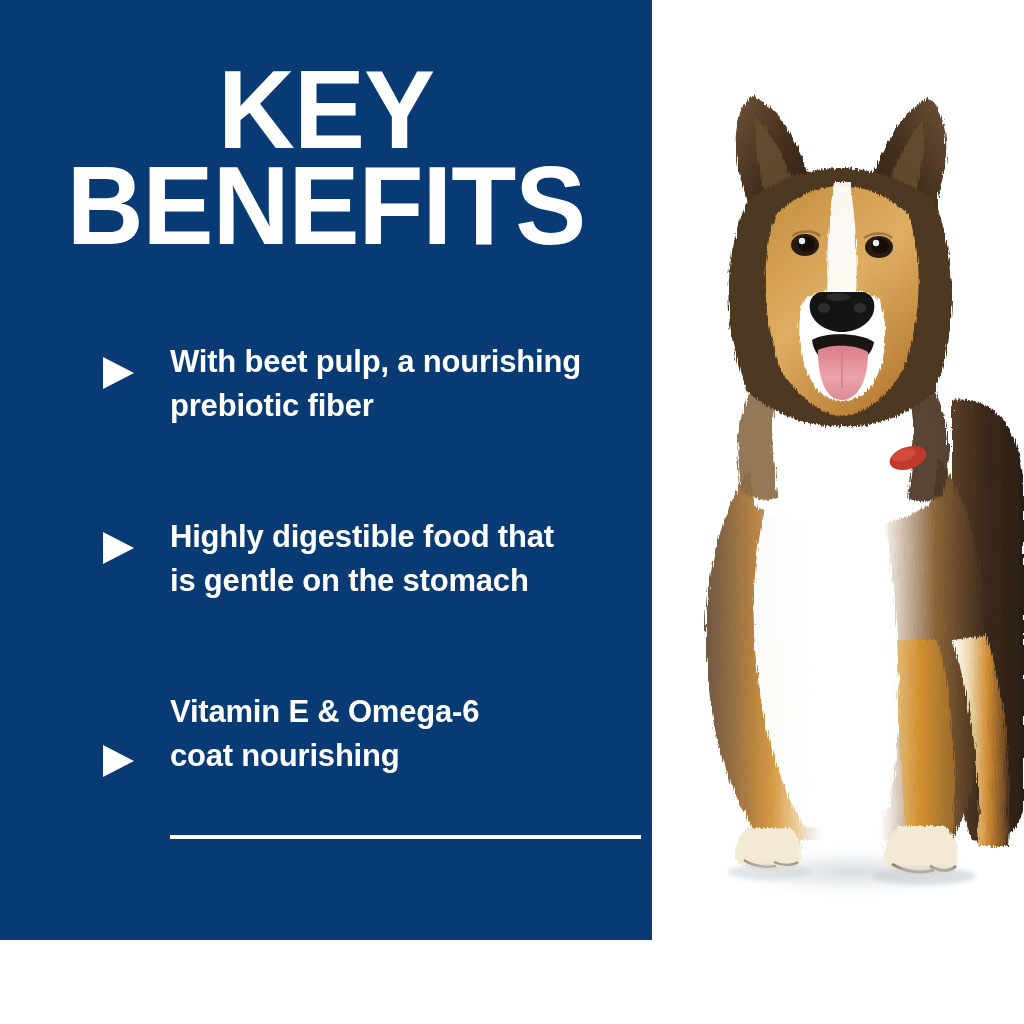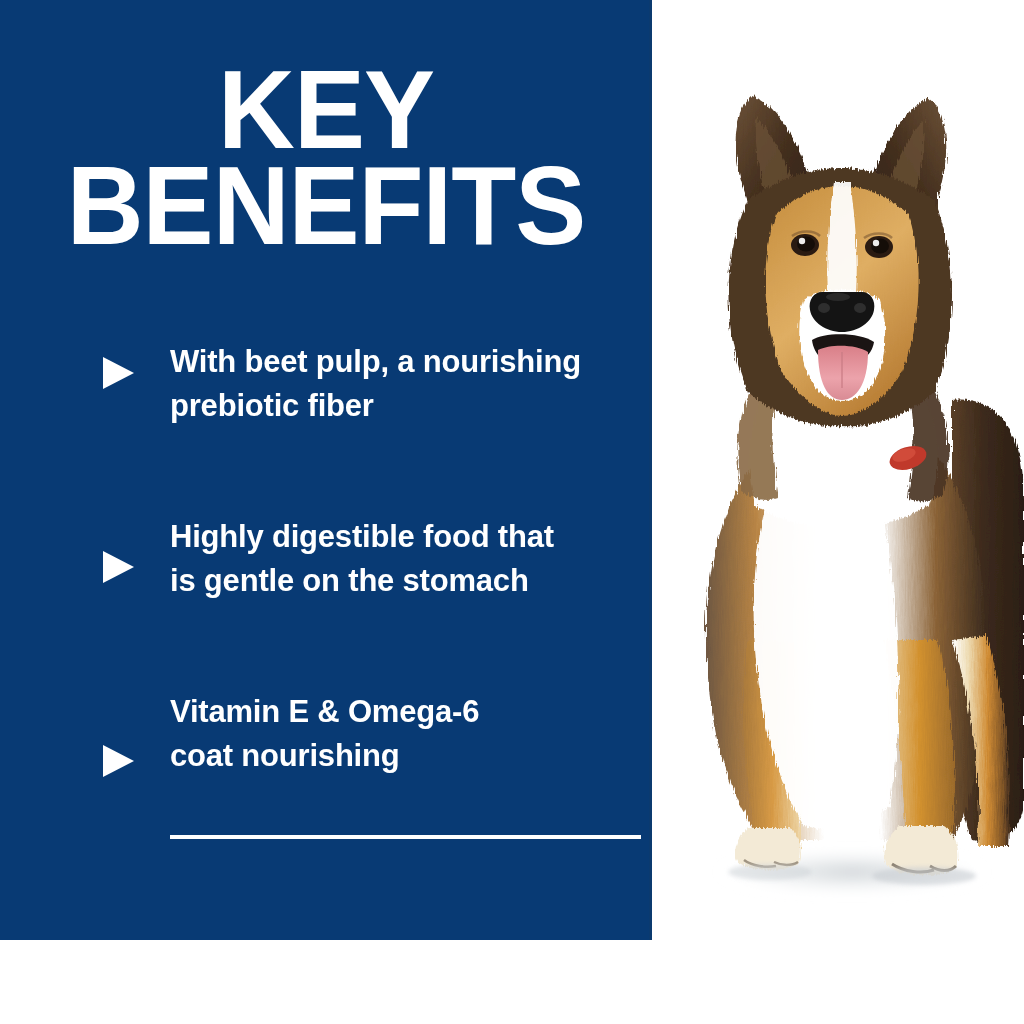--- a/index.html
+++ b/index.html
@@ -141,21 +141,21 @@
         </svg>
       </span>
       <span class="benefit-text">
         <span class="tline">With beet pulp, a nourishing</span>
         <span class="tline">prebiotic fiber</span>
       </span>
     </div>
 
     <div class="divider d1"></div>
 
-    <div class="benefit" style="margin-top:87px;align-items:center;">
+    <div class="benefit" style="margin-top:87px;">
       <span class="bullet">
         <svg width="34" height="34" viewBox="0 0 34 34" aria-hidden="true">
           <polygon points="2,1 33,17 2,33" fill="#ffffff"></polygon>
         </svg>
       </span>
       <span class="benefit-text">
         <span class="tline">Highly digestible food that</span>
         <span class="tline">is gentle on the stomach</span>
       </span>
     </div>

